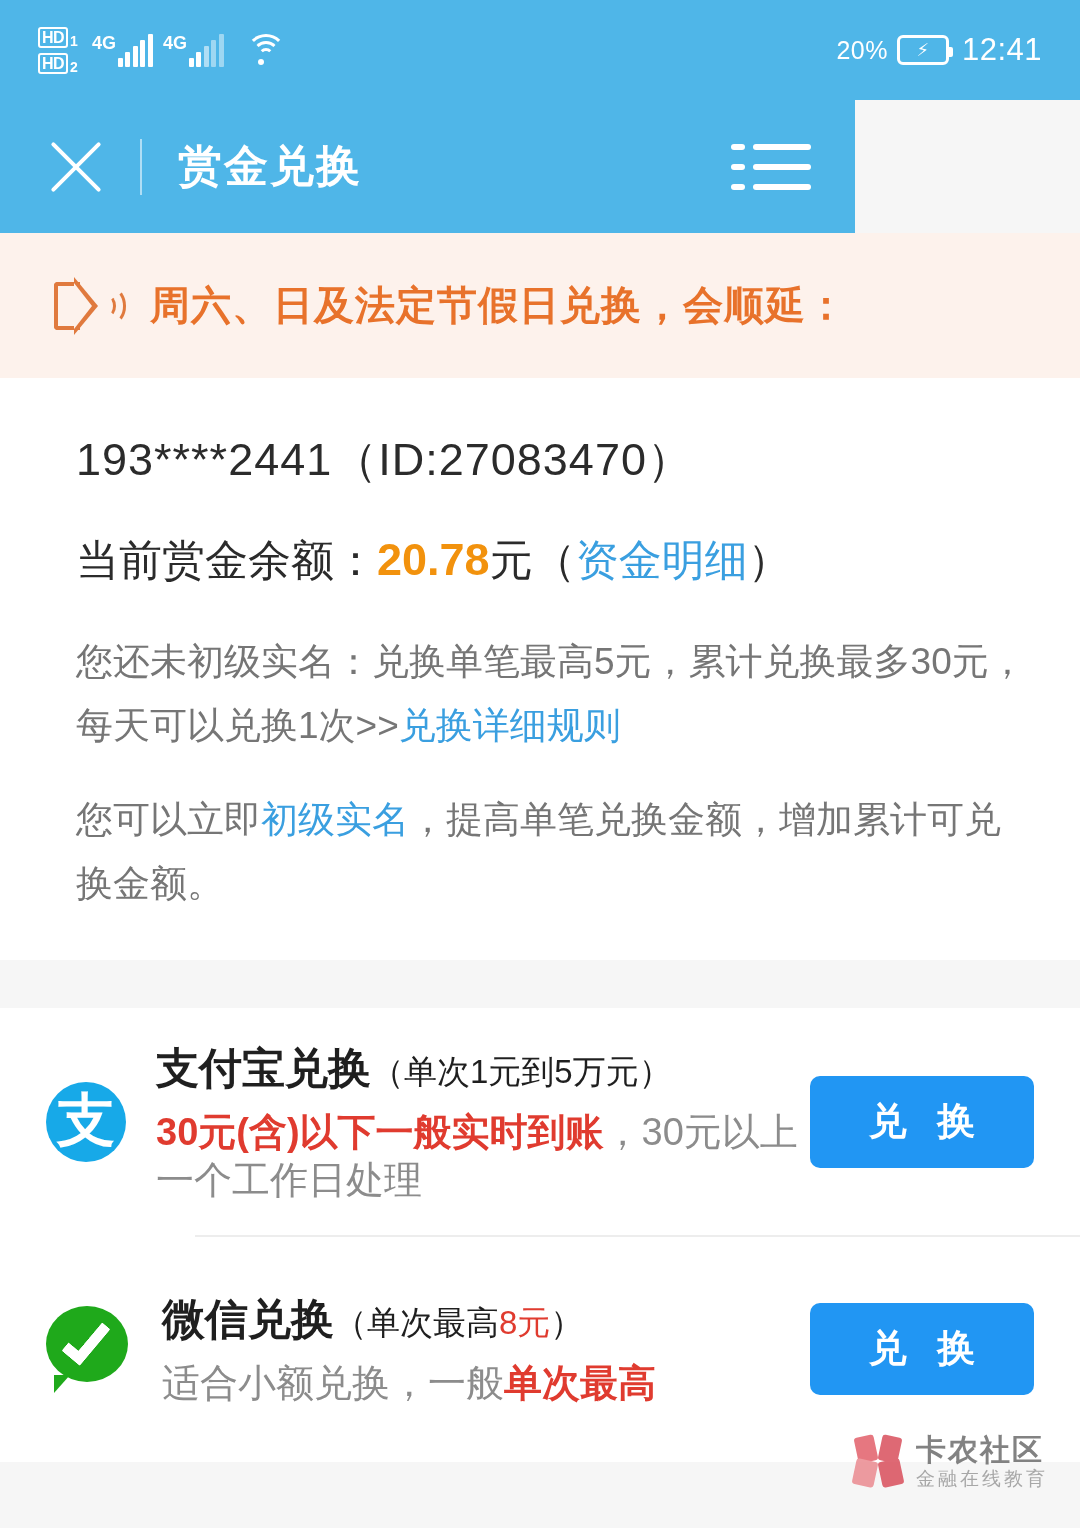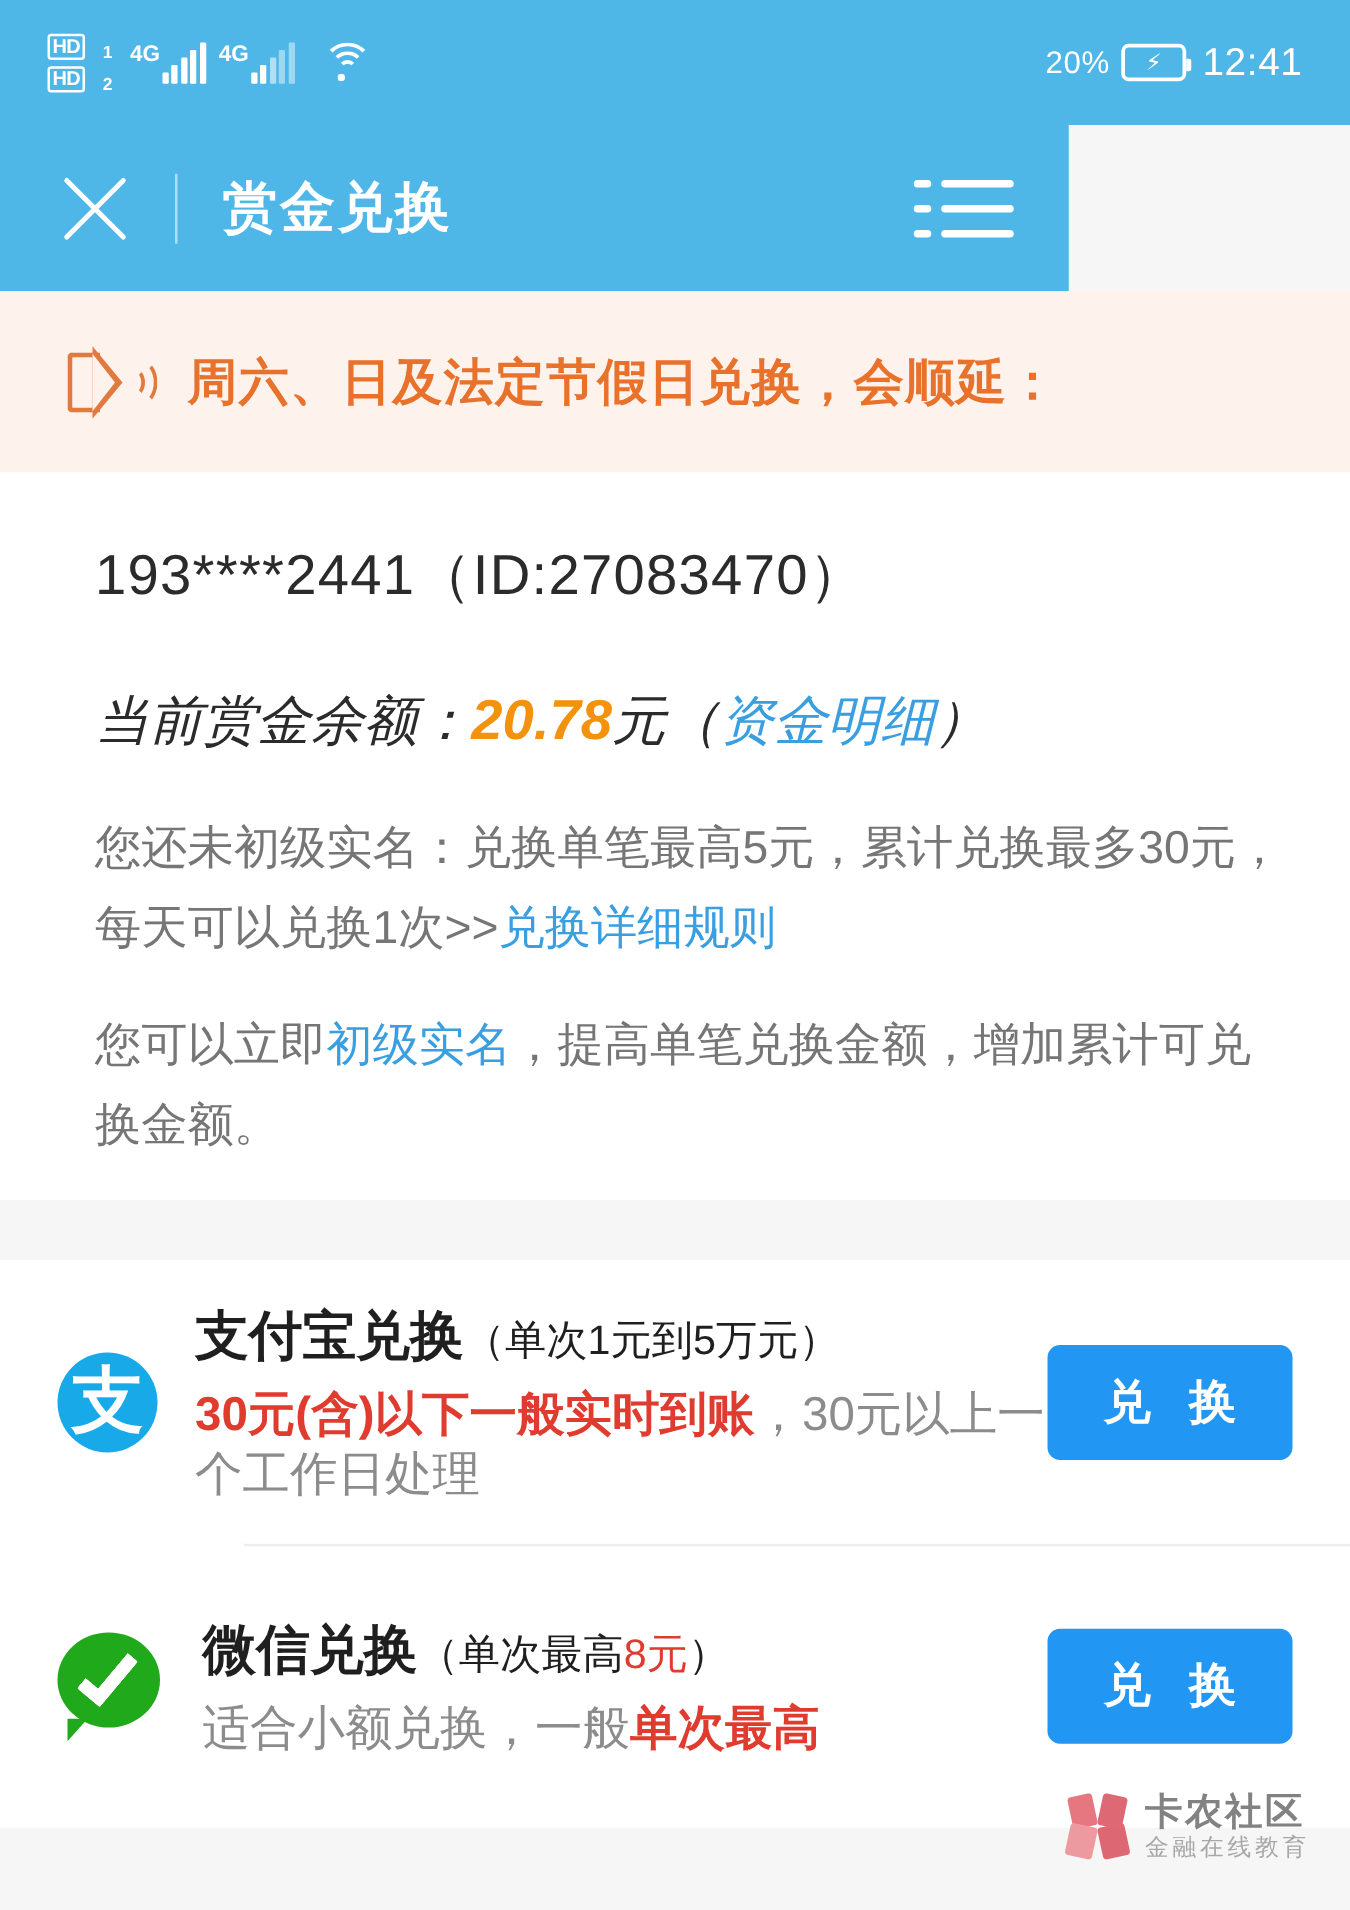--- a/index.html
+++ b/index.html
@@ -22,21 +22,21 @@
     position: absolute; top: 0; left: 0;
     width: 1080px; height: 100px;
     background: #4fb6e8;
     display: flex; align-items: center;
     padding: 0 38px;
     color: #ffffff;
   }
   .sb-left { display: flex; align-items: center; gap: 6px; }
   .hd-stack { display: flex; flex-direction: column; gap: 5px; margin-right: 4px; }
   .hd-box {
-    display: flex; align-items: flex-end; gap: 14px;
+    display: flex; align-items: flex-end; gap: 2px;
   }
   .hd-label {
     border: 2px solid #ffffff;
     border-radius: 3px;
     font-size: 16px;
     line-height: 16px;
     font-weight: bold;
     padding: 1px 2px 0 2px;
     letter-spacing: -0.5px;
   }
@@ -143,22 +143,22 @@
     position: absolute; top: 378px; left: 0;
     width: 1080px; height: 582px;
     background: #ffffff;
     padding: 52px 48px 0 76px;
   }
   .acct-line {
     font-size: 45px; color: #2b2b2b; letter-spacing: 1px;
     white-space: nowrap;
   }
   .balance-line {
-    margin-top: 58px;
-    font-size: 43px; color: #2b2b2b; white-space: nowrap; font-style: italic;
+    margin-top: 42px;
+    font-size: 43px; color: #2b2b2b; white-space: nowrap;
   }
   .amount { color: #f2920d; font-weight: bold; font-size: 45px; }
   .link { color: #3a9fe0; }
   .link-blue { color: #3a9fe0; }
   .note {
     margin-top: 40px;
     font-size: 37px; line-height: 64px; color: #767676;
   }
   .note2 { margin-top: 30px; }
 
@@ -215,21 +215,21 @@
 
   .m-body { flex: 1; min-width: 0; }
   .m-title { font-size: 43px; color: #1f1f1f; font-weight: bold; white-space: nowrap; letter-spacing: 0; }
   .m-title .sub { font-size: 33px; font-weight: normal; color: #1f1f1f; }
   .m-title .red { color: #e03b2f; }
   .m-desc { margin-top: 10px; font-size: 38px; line-height: 48px; color: #8c8c8c; }
   .m-desc .red { color: #e03b2f; font-weight: bold; }
 
   .m-btn {
     flex: none;
-    width: 196px; height: 92px;
+    width: 224px; height: 92px;
     background: #2196f3;
     border-radius: 10px;
     color: #ffffff;
     font-size: 38px;
     font-weight: bold;
     letter-spacing: 10px;
     text-indent: 10px;
     display: flex; align-items: center; justify-content: center;
     border: none;
     cursor: pointer;

